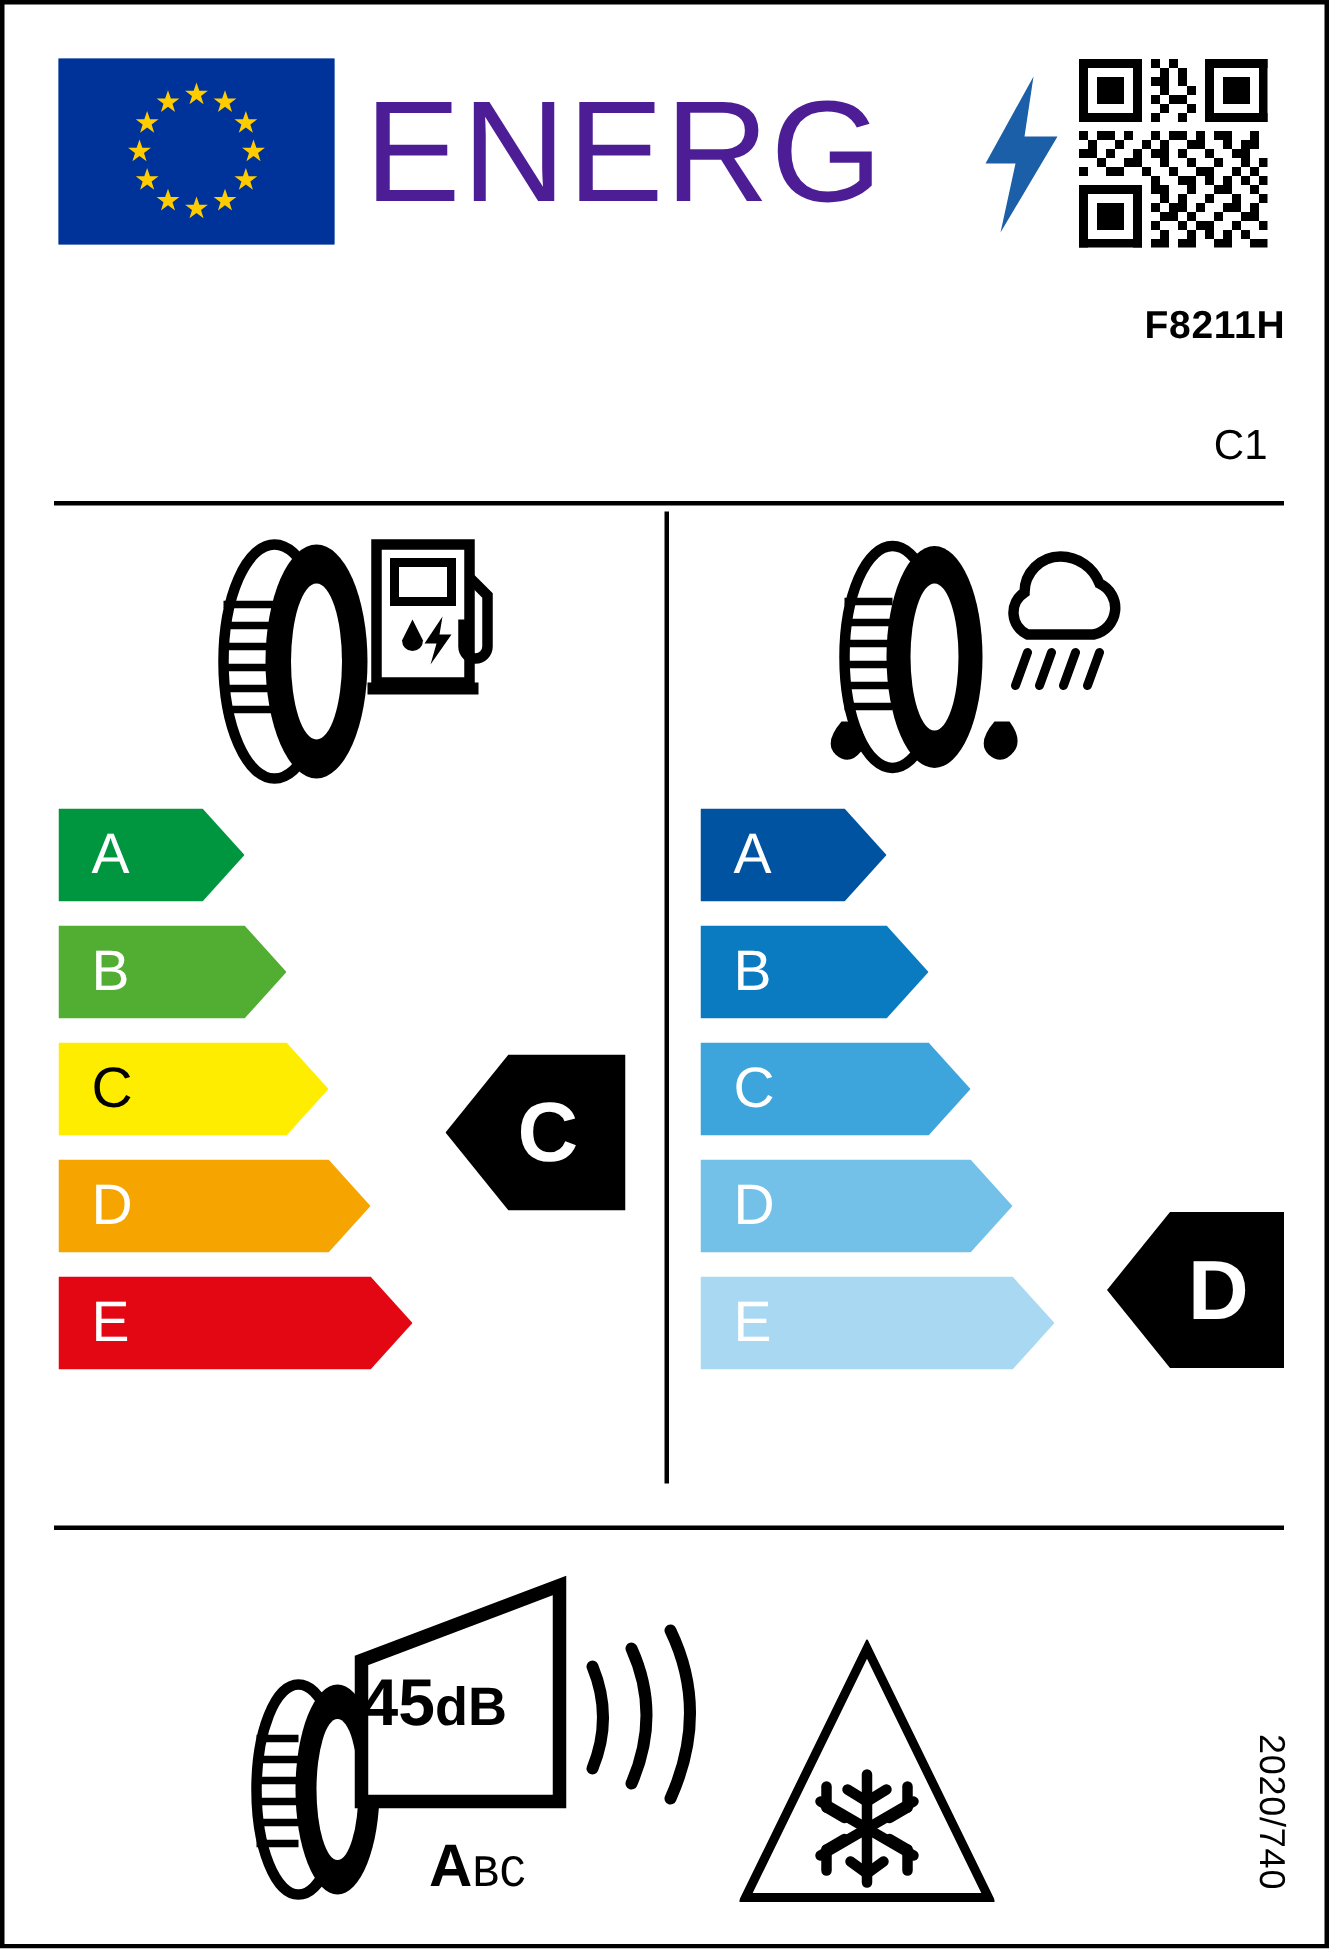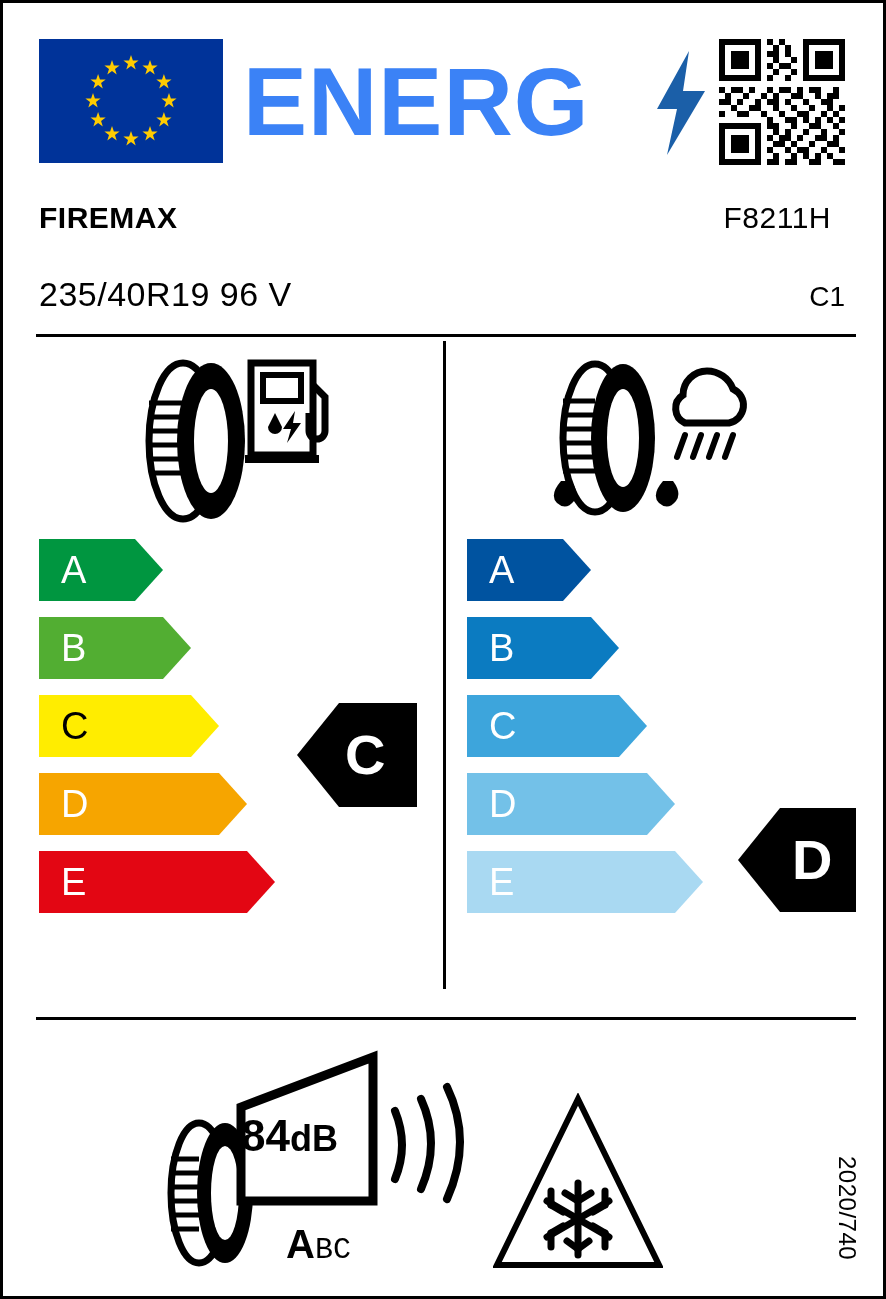--- a/index.html
+++ b/index.html
@@ -31,23 +31,23 @@
     background: #003399;
   }
   .eu-flag svg { display: block; }
 
   .energy-word {
     position: absolute;
     left: 240px;
     top: 44px;
     width: 460px;
     height: 110px;
-    color: #3b82f6;
+    color: #4c1d95;
     font-size: 96px;
-    font-weight: bold;
+    font-weight: normal;
     letter-spacing: 1px;
     line-height: 110px;
     white-space: nowrap;
   }
   .energy-bolt {
     position: absolute;
     left: 648px;
     top: 48px;
     width: 60px;
     height: 104px;
@@ -65,24 +65,25 @@
   .brand {
     position: absolute;
     left: 36px;
     top: 198px;
     font-size: 30px;
     font-weight: bold;
     letter-spacing: 0.5px;
   }
   .model {
     position: absolute;
-    right: 52px;
+    right: 26px;
     top: 198px;
-    font-size: 30px;
+    font-size: 26px;
     letter-spacing: 0.5px;
+    font-weight: bold;
   }
   .size {
     position: absolute;
     left: 36px;
     top: 272px;
     font-size: 34px;
     letter-spacing: 0.5px;
   }
   .class {
     position: absolute;
@@ -366,23 +367,21 @@
           <rect x="16" y="19" width="1" height="1"></rect>
         <rect x="18" y="19" width="1" height="1"></rect>
         <rect x="8" y="20" width="2" height="1"></rect>
           <rect x="11" y="20" width="2" height="1"></rect>
         <rect x="15" y="20" width="2" height="1"></rect>
           <rect x="19" y="20" width="2" height="1"></rect>
       </g>
     </svg>
   </div>
 
-  <div class="brand">FIREMAX</div>
   <div class="model">F8211H</div>
-  <div class="size">235/40R19 96 V</div>
   <div class="class">C1</div>
 
   <div class="hr-top"></div>
   <div class="v-divider"></div>
   <div class="hr-bottom"></div>
 
   <div class="pict" style="left:120px; top:350px;">
     <svg width="210" height="175" viewBox="0 0 210 175">
 
       <g>
@@ -523,21 +522,21 @@
     <svg width="240" height="170" viewBox="0 0 240 170">
       <polygon points="10,152 10,58 142,8 142,152" fill="#fff" stroke="#000" stroke-width="9"></polygon>
       <g fill="none" stroke="#000" stroke-width="8" stroke-linecap="round">
         <path d="M164,62 q14,34 0,68"></path>
         <path d="M190,50 q20,44 0,90"></path>
         <path d="M216,38 q26,54 0,112"></path>
       </g>
     </svg>
   </div>
   <div class="noise-db">
-    <span>84</span><span class="unit">dB</span>
+    <span>45</span><span class="unit">dB</span>
   </div>
   <div class="noise-class">
     <span class="sel">A</span><span class="oth">BC</span>
   </div>
 
   <div class="snow">
     <svg width="170" height="180" viewBox="0 0 170 180">
       <polygon points="85,6 166,172 4,172" fill="none" stroke="#000" stroke-width="6"></polygon>
       <g stroke="#000" stroke-width="7" stroke-linecap="round">
         <line x1="85" y1="90" x2="85" y2="162"></line>

